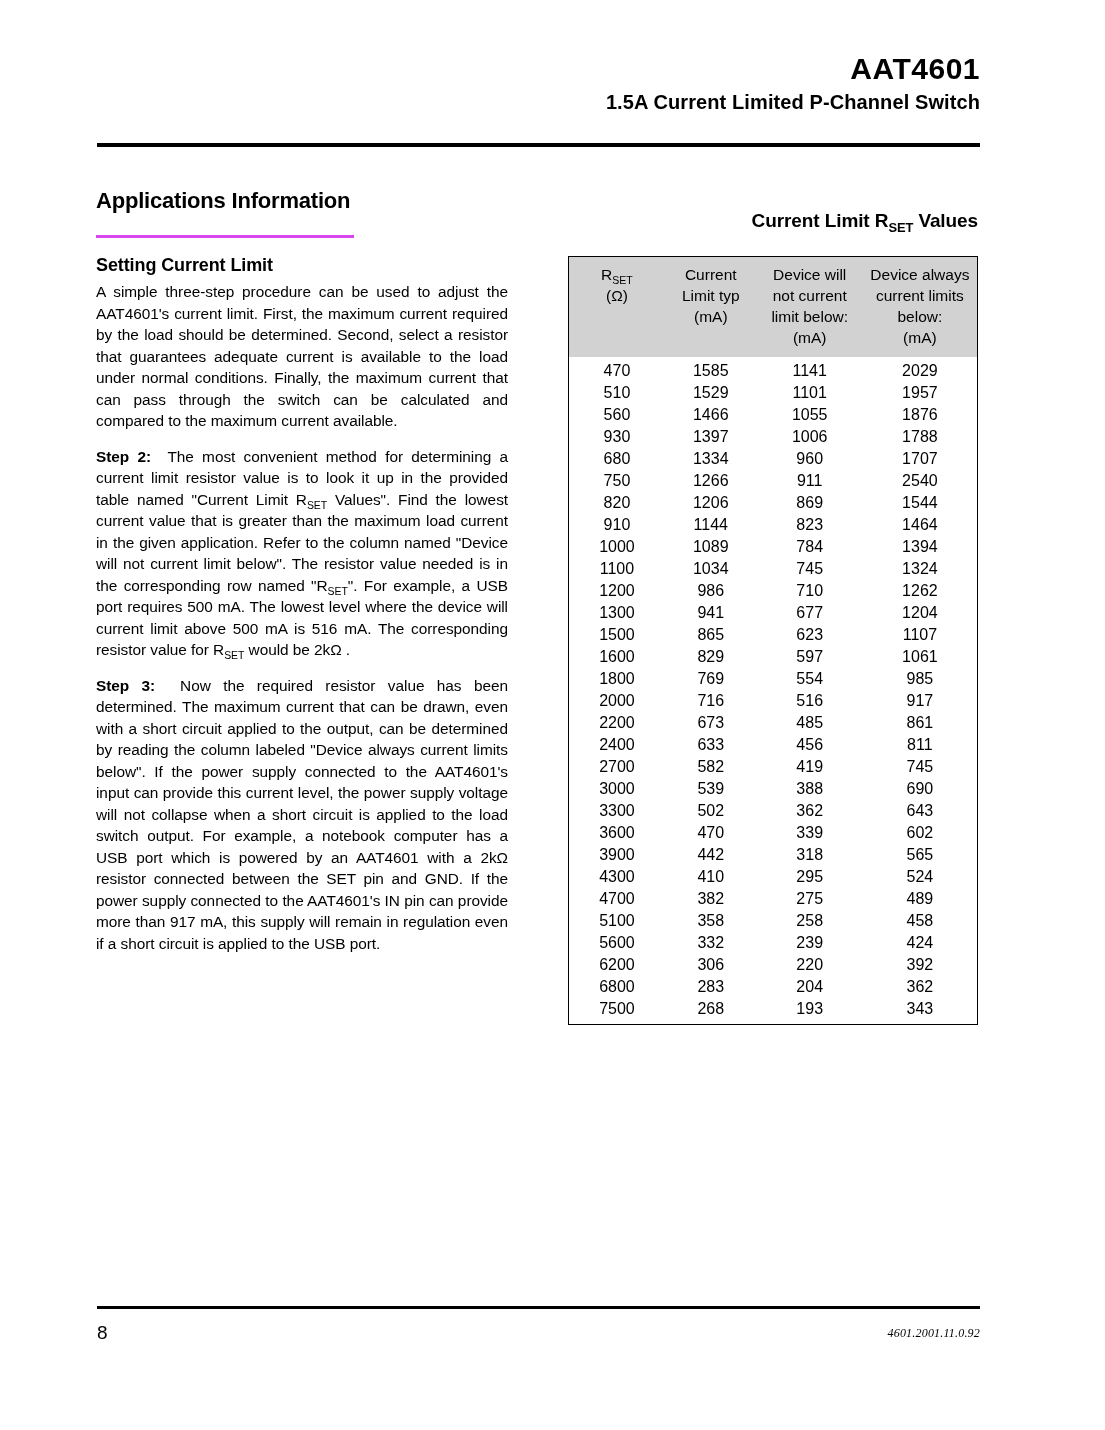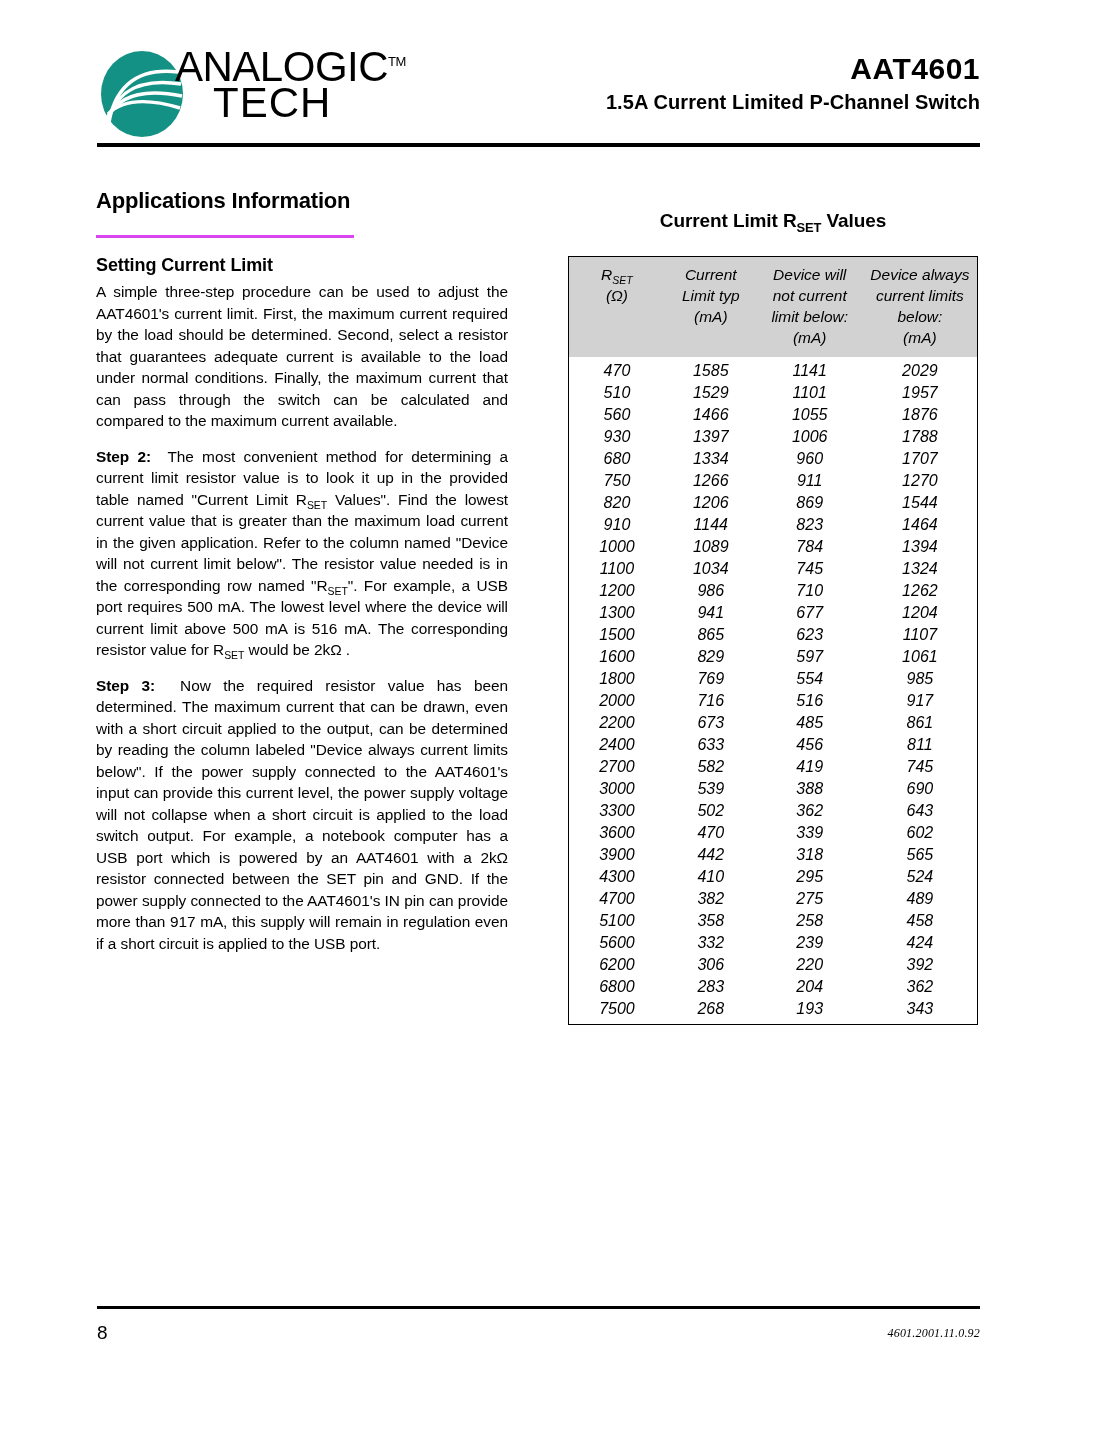--- a/index.html
+++ b/index.html
@@ -127,33 +127,32 @@
   
   #right-column {
     position: absolute;
     left: 568px;
     top: 210px;
     width: 410px;
   }
   #table-title {
     font-size: 19px;
     font-weight: bold;
-    text-align: center;
+    text-align: right;
     margin: 0 0 24px 0;
     letter-spacing: -0.1px;
   }
   #rset-table-wrap {
     border: 1.5px solid #000;
     background: #fff;
   }
   table#rset-table {
     border-collapse: collapse;
     width: 100%;
     font-size: 15.5px;
-    font-style: italic;
   }
   table#rset-table thead th {
     background: #d2d2d2;
     font-weight: 400;
     font-size: 15.5px;
     line-height: 21px;
     padding: 7px 2px 9px 2px;
     text-align: center;
     vertical-align: top;
     border: none;
@@ -200,35 +199,20 @@
     font-style: italic;
     font-size: 12px;
     letter-spacing: 0.2px;
   }
 </style>
 </head>
 <body>
 
 <div id="page-header">
 
-  <div id="logo-block">
-    <svg id="logo-mark" viewBox="0 0 84 88">
-      <ellipse cx="42" cy="44" rx="41" ry="43" fill="#149185"></ellipse>
-      <g fill="none" stroke="#ffffff" stroke-width="3.4">
-        <path d="M8 80 C 12 40, 34 17, 78 22"></path>
-        <path d="M6 76 C 14 44, 36 27, 81 34"></path>
-        <path d="M6 70 C 16 48, 38 37, 82 46"></path>
-        <path d="M8 64 C 20 52, 40 46, 80 58"></path>
-      </g>
-    </svg>
-    <div id="brand-text">
-      <span id="brand-line1"><span>ANALOGIC</span><span id="brand-tm">TM</span></span>
-      <span id="brand-line2">TECH</span>
-    </div>
-  </div>
 
   <div id="part-block">
     <div id="part-number">AAT4601</div>
     <div id="part-subtitle">1.5A Current Limited P-Channel Switch</div>
   </div>
 </div>
 <div id="header-rule"></div>
 
 <div id="left-column">
 
@@ -310,21 +294,21 @@
           <tr>
             <td>680</td>
             <td>1334</td>
             <td>960</td>
             <td>1707</td>
           </tr>
           <tr>
             <td>750</td>
             <td>1266</td>
             <td>911</td>
-            <td>1270</td>
+            <td>2540</td>
           </tr>
           <tr>
             <td>820</td>
             <td>1206</td>
             <td>869</td>
             <td>1544</td>
           </tr>
           <tr>
             <td>910</td>
             <td>1144</td>

